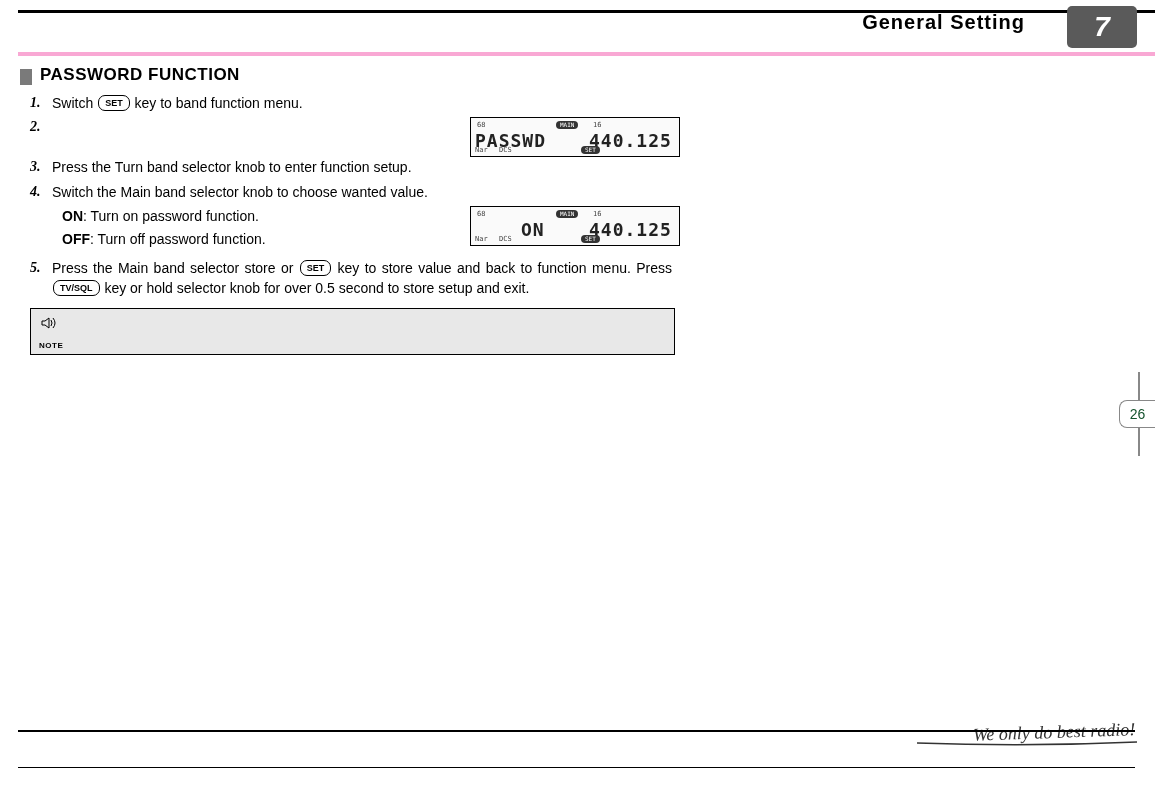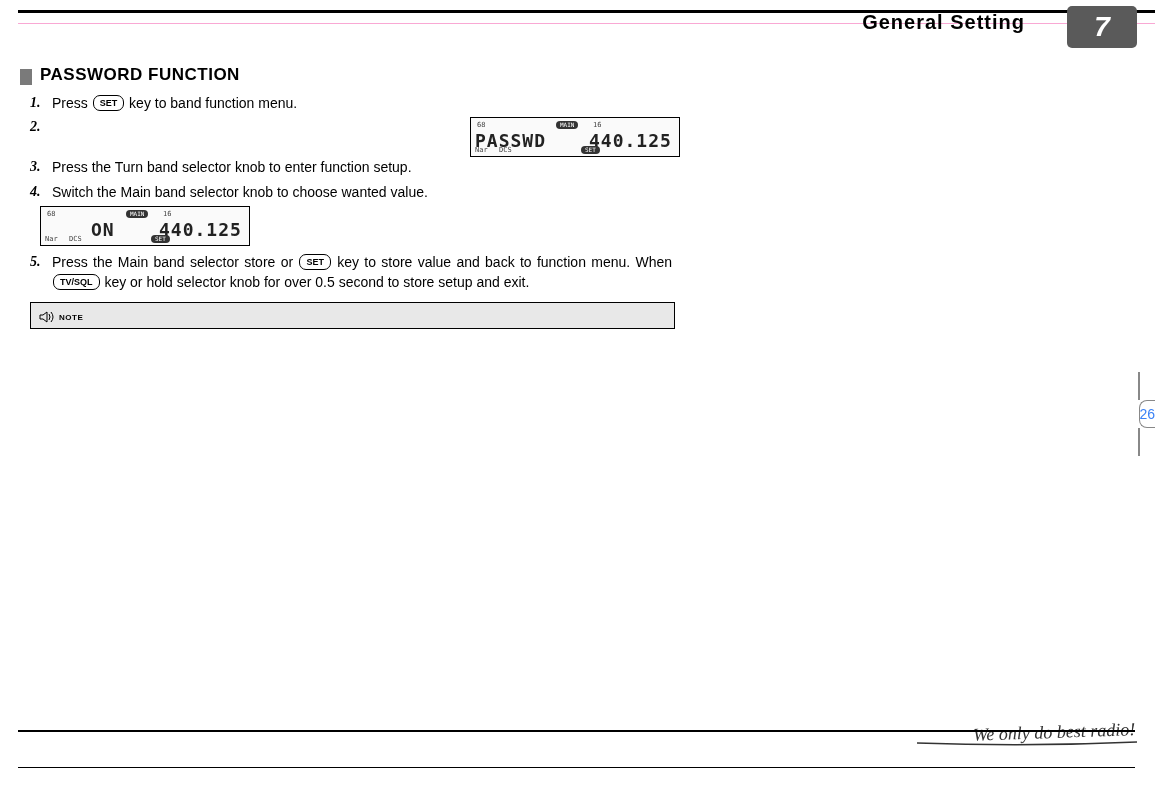--- a/index.html
+++ b/index.html
@@ -14,23 +14,23 @@
       width: 1155px;
       height: 785px;
       position: relative;
       background: #fff;
     }
     .header-bar {
       position: absolute;
       top: 10px;
       left: 18px;
       right: 0;
-      height: 14px;
+      height: 46px;
       border-top: 3px solid #000;
-      border-bottom: 1px solid #f9a8d4;
+      border-bottom: 4px solid #f9a8d4;
     }
     .header-title {
       position: absolute;
       right: 130px;
       top: -2px;
       font-size: 20px;
       font-weight: bold;
       letter-spacing: 1px;
     }
     .chapter-tab {
@@ -152,49 +152,50 @@
       margin-left: 10px;
       border: 1px solid #000;
       background: #e8e8e8;
       display: flex;
       align-items: flex-start;
       padding: 4px 8px;
       width: 645px;
     }
     .note-icon {
       display: flex;
-      flex-direction: row;
+      flex-direction: column;
       align-items: center;
       margin-right: 10px;
       padding-top: 3px;
+      gap: 10px;
     }
     .note-icon-label {
       font-size: 8px;
       font-weight: bold;
       letter-spacing: 0.5px;
       margin-top: 1px;
     }
     .note-text {
       font-size: 13.5px;
       line-height: 1.4;
     }
     .page-tab {
       position: absolute;
       right: 0;
       top: 400px;
-      width: 16px;
+      width: 36px;
       height: 28px;
       border: 1.5px solid #888;
       border-radius: 8px 0 0 8px;
       border-right: none;
       display: flex;
       align-items: center;
-      justify-content: flex-end;
+      justify-content: center;
       font-size: 14px;
-      color: #3b82f6;
+      color: #14532d;
     }
     .page-tab-line-top {
       position: absolute;
       right: 15px;
       top: 372px;
       width: 2px;
       height: 28px;
       background: #888;
     }
     .page-tab-line-bot {
@@ -259,21 +260,21 @@
   <div class="section-header">
     <div class="section-marker"></div>
     <div class="section-title">PASSWORD FUNCTION</div>
   </div>
 
   <div class="steps">
 
     <div class="step">
       <div class="step-num">1.</div>
       <div class="step-text">
-        <span>Press </span><span class="key-badge">SET</span><span> key to band function menu.</span>
+        <span>Switch </span><span class="key-badge">SET</span><span> key to band function menu.</span>
       </div>
     </div>
 
     <div class="step-wrap">
       <div class="step" style="flex:1;">
         <div class="step-num">2.</div>
       </div>
       <div class="lcd-image">
         <span class="lcd-tiny" style="top:3px;left:6px;">68</span>
         <span class="lcd-badge" style="top:3px;left:85px;">MAIN</span>
@@ -290,36 +291,44 @@
       <div class="step-num">3.</div>
       <div class="step-text">Press the Turn band selector knob to enter function setup.</div>
     </div>
 
     <div class="step">
       <div class="step-num">4.</div>
       <div class="step-text">Switch the Main band selector knob to choose wanted value.</div>
     </div>
 
     <div class="step-wrap">
+      <div style="flex:1;">
+        <div class="step-sub">
+          <span class="bold">ON</span><span>: Turn on password function.</span>
+        </div>
+        <div class="step-sub">
+          <span class="bold">OFF</span><span>: Turn off password function.</span>
+        </div>
+      </div>
       <div class="lcd-image">
         <span class="lcd-tiny" style="top:3px;left:6px;">68</span>
         <span class="lcd-badge" style="top:3px;left:85px;">MAIN</span>
         <span class="lcd-tiny" style="top:3px;left:122px;">16</span>
         <span class="lcd-main" style="top:12px;left:50px;">ON</span>
         <span class="lcd-main" style="top:12px;left:118px;">440.125</span>
         <span class="lcd-tiny" style="bottom:2px;left:4px;">Nar</span>
         <span class="lcd-tiny" style="bottom:2px;left:28px;">DCS</span>
         <span class="lcd-badge" style="bottom:2px;left:110px;">SET</span>
       </div>
     </div>
 
     <div class="step" style="margin-top:6px;">
       <div class="step-num">5.</div>
       <div class="step-text justified" style="max-width:620px;">
-        <span>Press the Main band selector store or </span><span class="key-badge">SET</span><span> key to store value and back to function menu. When </span><span class="key-badge">TV/SQL</span><span> key or hold selector knob for over 0.5 second to store setup and exit.</span>
+        <span>Press the Main band selector store or </span><span class="key-badge">SET</span><span> key to store value and back to function menu. Press </span><span class="key-badge">TV/SQL</span><span> key or hold selector knob for over 0.5 second to store setup and exit.</span>
       </div>
     </div>
 
   </div>
 
   <div class="note-box">
     <div class="note-icon">
       <svg width="20" height="14" viewBox="0 0 20 14">
         <path d="M1 5 L4 5 L8 2 L8 12 L4 9 L1 9 Z" fill="none" stroke="#000" stroke-width="1"></path>
         <path d="M10 4 Q12 7 10 10 M12 2 Q16 7 12 12" fill="none" stroke="#000" stroke-width="1"></path>

